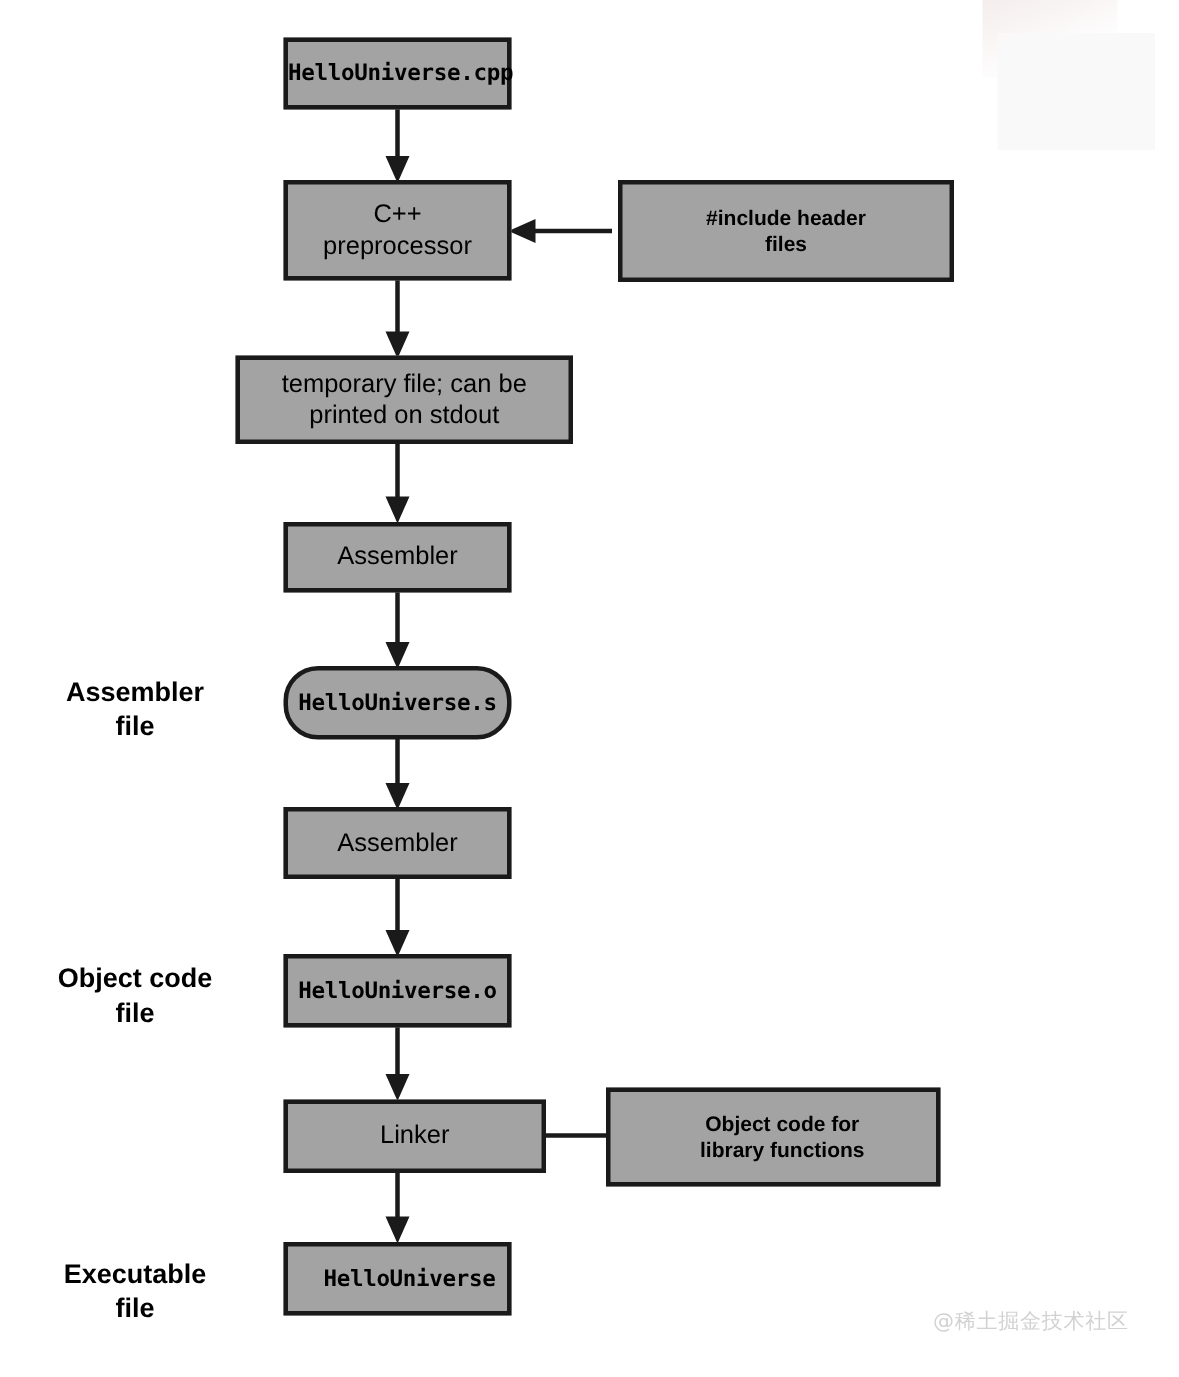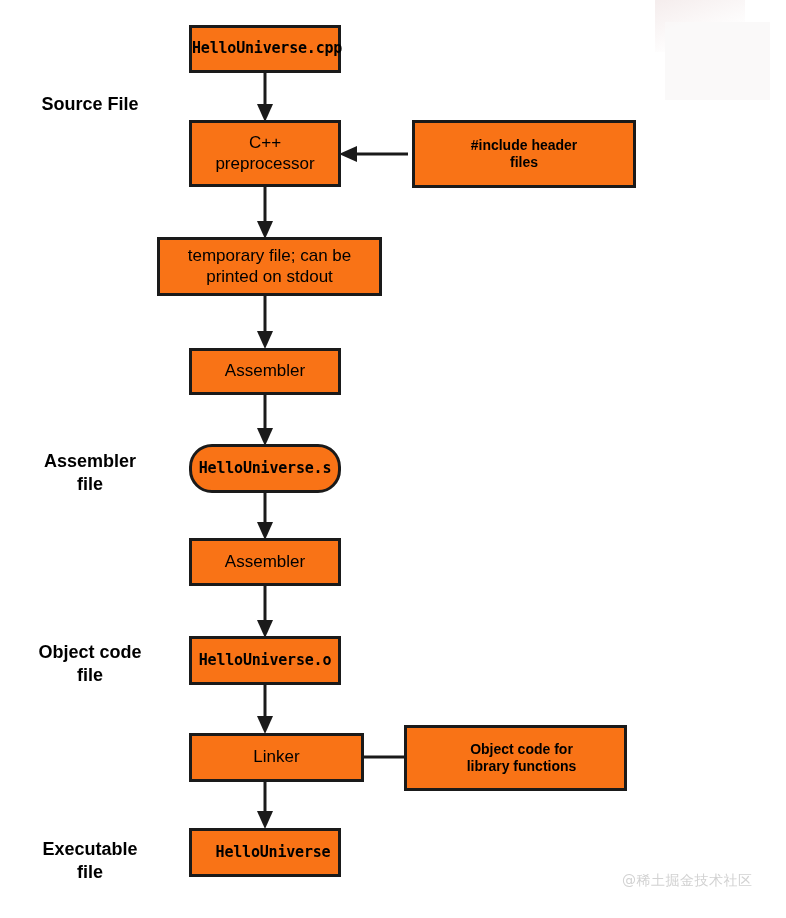--- a/index.html
+++ b/index.html
@@ -14,21 +14,21 @@
     background: #ffffff;
     overflow: hidden;
     font-family: "Liberation Sans", sans-serif;
   }
 
   
   .node {
     position: absolute;
     box-sizing: border-box;
     border: 3px solid #1a1a1a;
-    background: #f97316;
+    background: #a3a3a3;
     display: flex;
     align-items: center;
     justify-content: center;
     text-align: center;
     color: #000000;
     line-height: 1.18;
     z-index: 3;
   }
   .node .txt { display: block; width: 100%; }
 
@@ -83,23 +83,20 @@
 </style>
 </head>
 <body>
 
 <div id="canvas">
 
   <div class="artifact" style="left:655px; top:0px; width:90px; height:52px;
               background:linear-gradient(160deg, rgba(236,222,222,0.55), rgba(255,255,255,0) 72%);"></div>
   <div class="artifact" style="left:665px; top:22px; width:105px; height:78px; background:rgba(250,248,248,0.9);"></div>
 
-  <div class="caption" style="left:10px; top:93px; width:160px;">
-    <span>Source File</span>
-  </div>
 
   <div class="caption" style="left:10px; top:450px; width:160px;">
     <span>Assembler</span><br>
     <span>file</span>
   </div>
 
   <div class="caption" style="left:10px; top:641px; width:160px;">
     <span>Object code</span><br>
     <span>file</span>
   </div>

